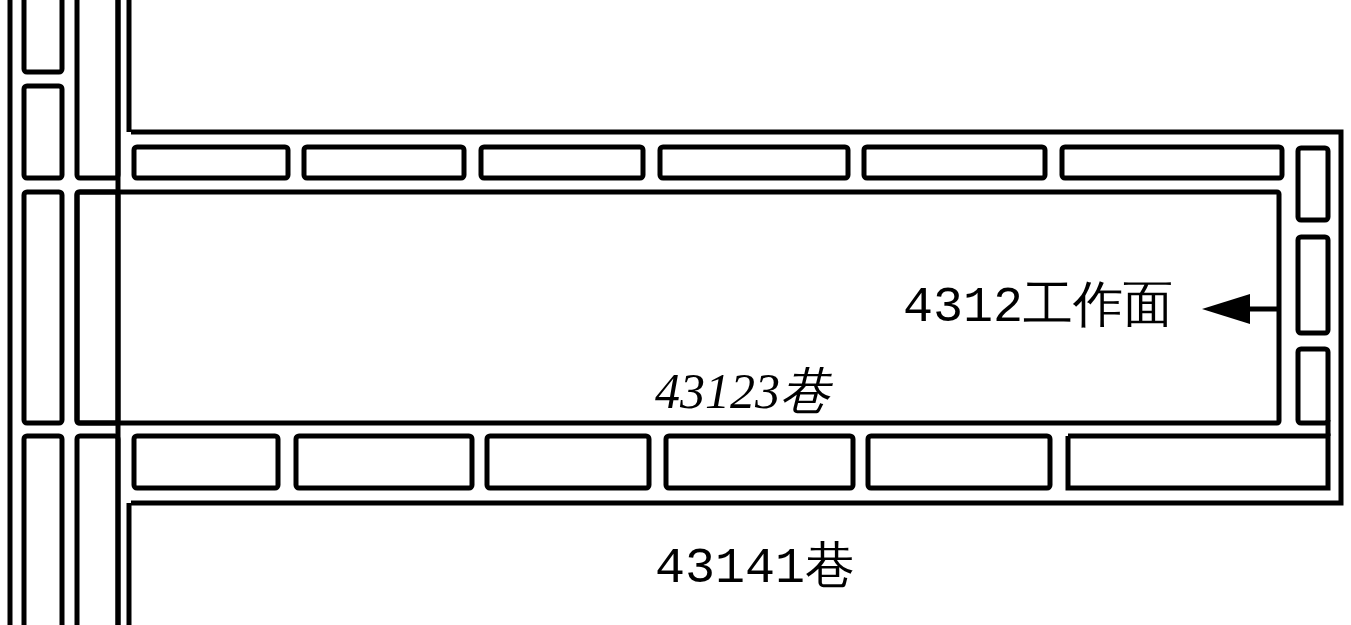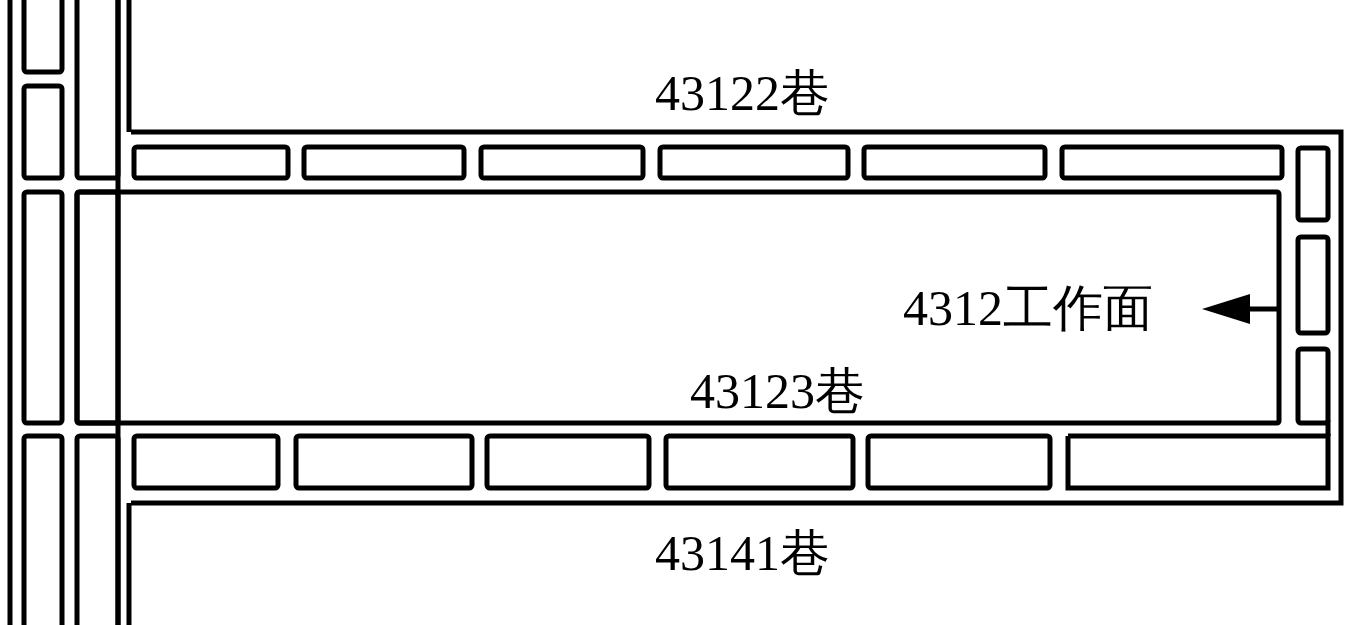--- a/index.html
+++ b/index.html
@@ -56,17 +56,16 @@
     <rect x="868" y="436" width="182" height="52" rx="3"></rect>
     <polyline points="1068,436 1328,436 1328,488 1068,488 1068,436"></polyline>
     <line x1="1328" y1="420" x2="1328" y2="436"></line>
   </svg>
 
   <svg width="1351" height="625" viewBox="0 0 1351 625">
     <line x1="1240" y1="309" x2="1279" y2="309" stroke="#000" stroke-width="5"></line>
     <polygon points="1202,309 1250,294 1250,324" fill="#000"></polygon>
   </svg>
 
-  <div class="lbl" style="left:655px; top:68px;">43122巷</div>
-  <div class="lbl" style="left:903px; top:283px;">4312工作面</div>
-  <div class="lbl" style="left:690px; top:366px;">43123巷</div>
-  <div class="lbl" style="left:655px; top:528px;">43141巷</div>
+  <div class="lbl" style="left:903px; top:283px;font-family:Liberation Mono, monospace;">4312工作面</div>
+  <div class="lbl" style="left:655px; top:366px;font-style:italic;">43123巷</div>
+  <div class="lbl" style="left:655px; top:544px;font-family:Liberation Mono, monospace;">43141巷</div>
 </div>
 
 </body></html>

